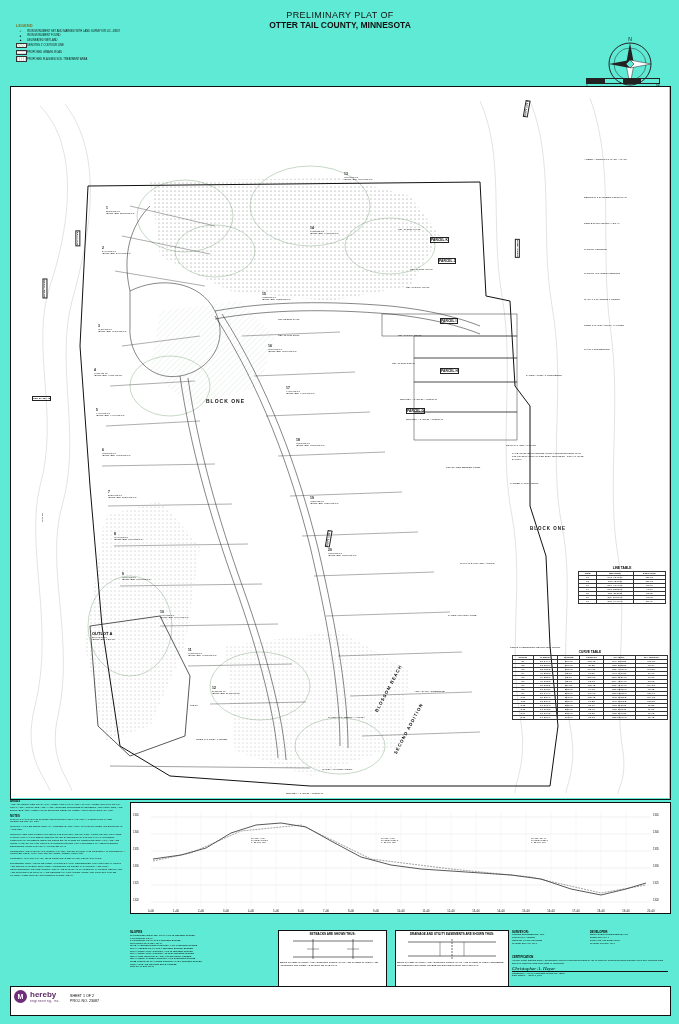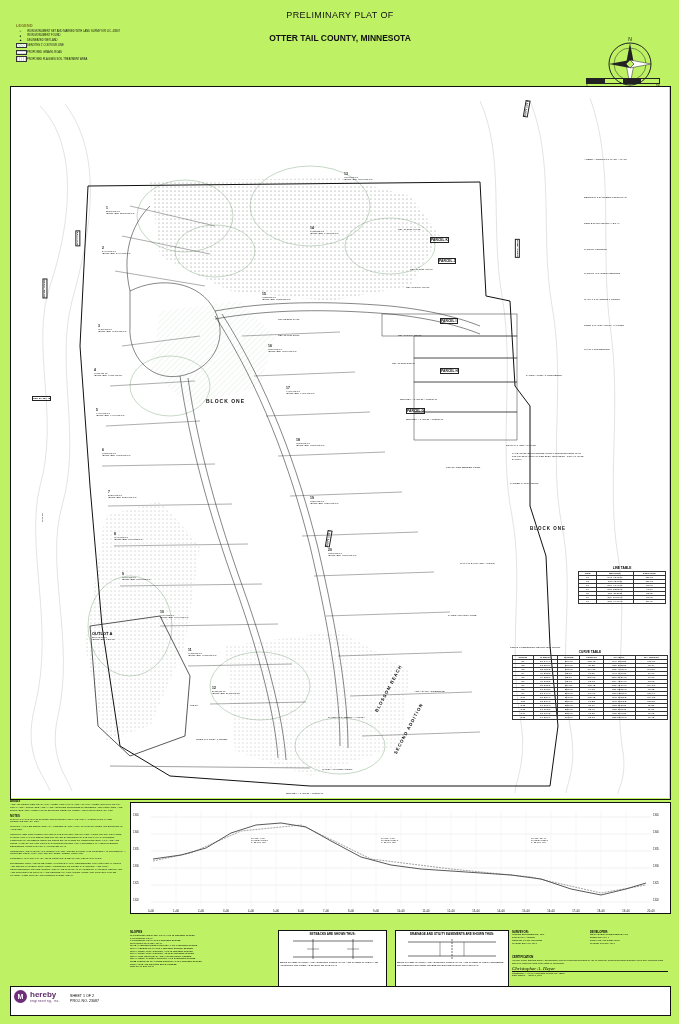--- a/index.html
+++ b/index.html
@@ -1,31 +1,31 @@
 <!DOCTYPE html>
 <html><head>
 <meta charset="utf-8">
 <style>
   html,body{margin:0;padding:0;background:#8a8a8a;}
   body{font-family:"Liberation Sans", sans-serif;}
   #sheet{
-    position:relative;width:679px;height:1024px;background:#bef264;
+    position:relative;width:679px;height:1024px;background:#5eead4;
     overflow:hidden;
   }
   .abs{position:absolute;}
   .b{border:1px solid #222;}
   .tiny3{font-size:2.2px;line-height:1.05;color:#111;}
 
   
   #title{left:150px;top:10px;width:380px;text-align:center;color:#111;}
   #title .l1{font-size:9px;letter-spacing:.4px;}
   #title .l2{font-size:17px;font-weight:bold;letter-spacing:.6px;margin-top:1px;}
   #title .l3{font-size:8.5px;margin-top:2px;}
   #title .l4{font-size:8.5px;margin-top:1px;}
-  #title .l5{font-size:8.5px;font-weight:bold;margin-top:13px;}
+  #title .l5{font-size:8.5px;font-weight:bold;margin-top:0;}
 
   
   #legend{left:16px;top:24px;width:112px;}
   #legend .hd{font-size:3.6px;font-weight:bold;color:#7a6a1e;letter-spacing:.3px;margin-bottom:1px;}
   .lgrow{display:flex;align-items:center;gap:2px;margin-bottom:.6px;}
   .lgsym{width:9px;text-align:center;font-size:3.2px;color:#111;}
   .lgtxt{font-size:2.7px;color:#111;}
   .sw{width:9px;height:3.2px;display:inline-block;border:.4px solid #333;}
   .sw-wet{background:repeating-linear-gradient(45deg,#cfe6cf 0 1px,#ffffff 1px 2px);}
   .sw-grav{background:repeating-linear-gradient(0deg,#d8d8d8 0 1px,#fff 1px 2px);}

